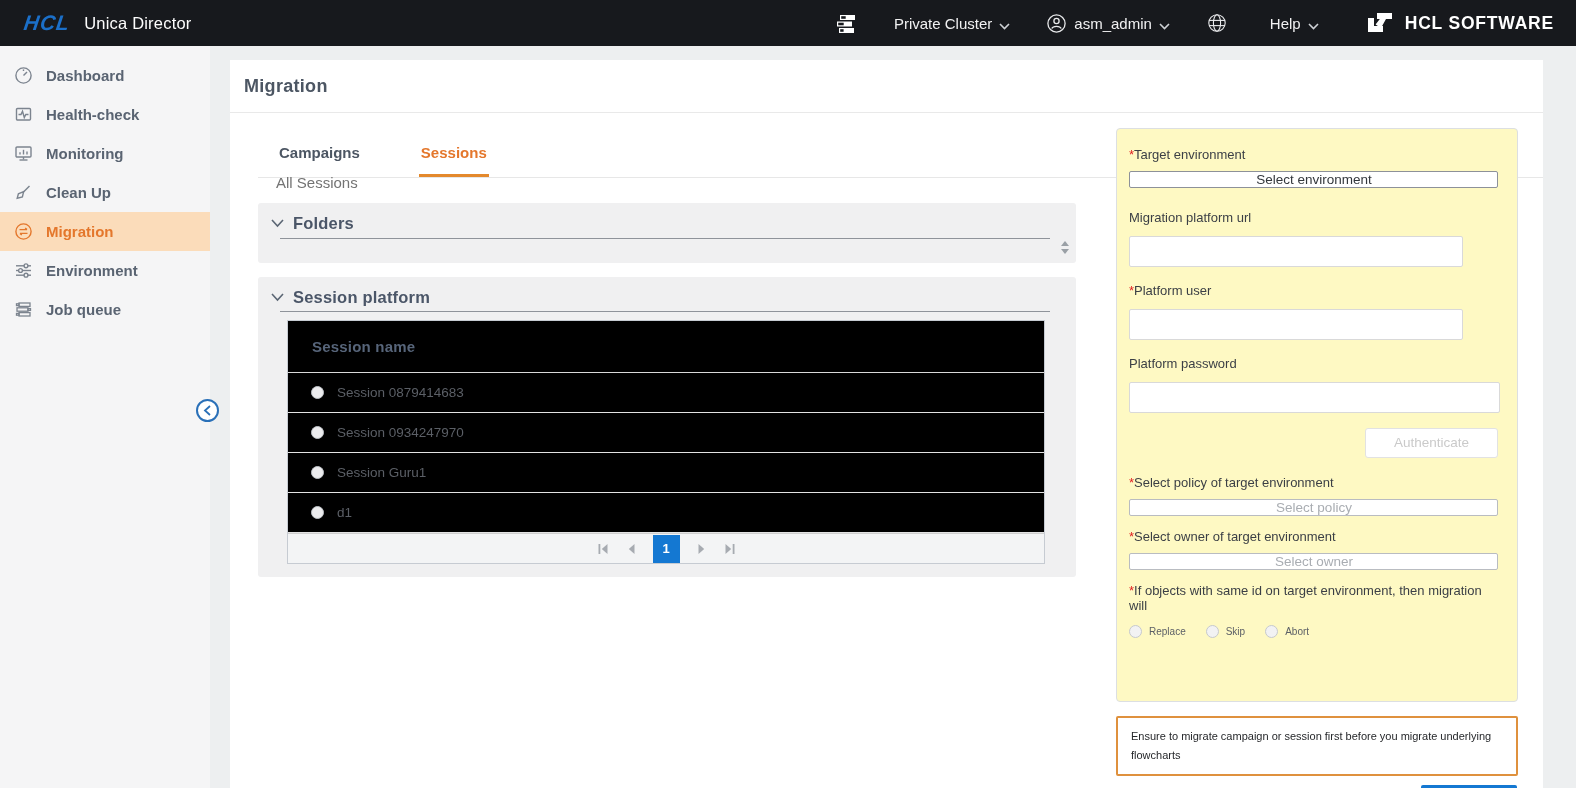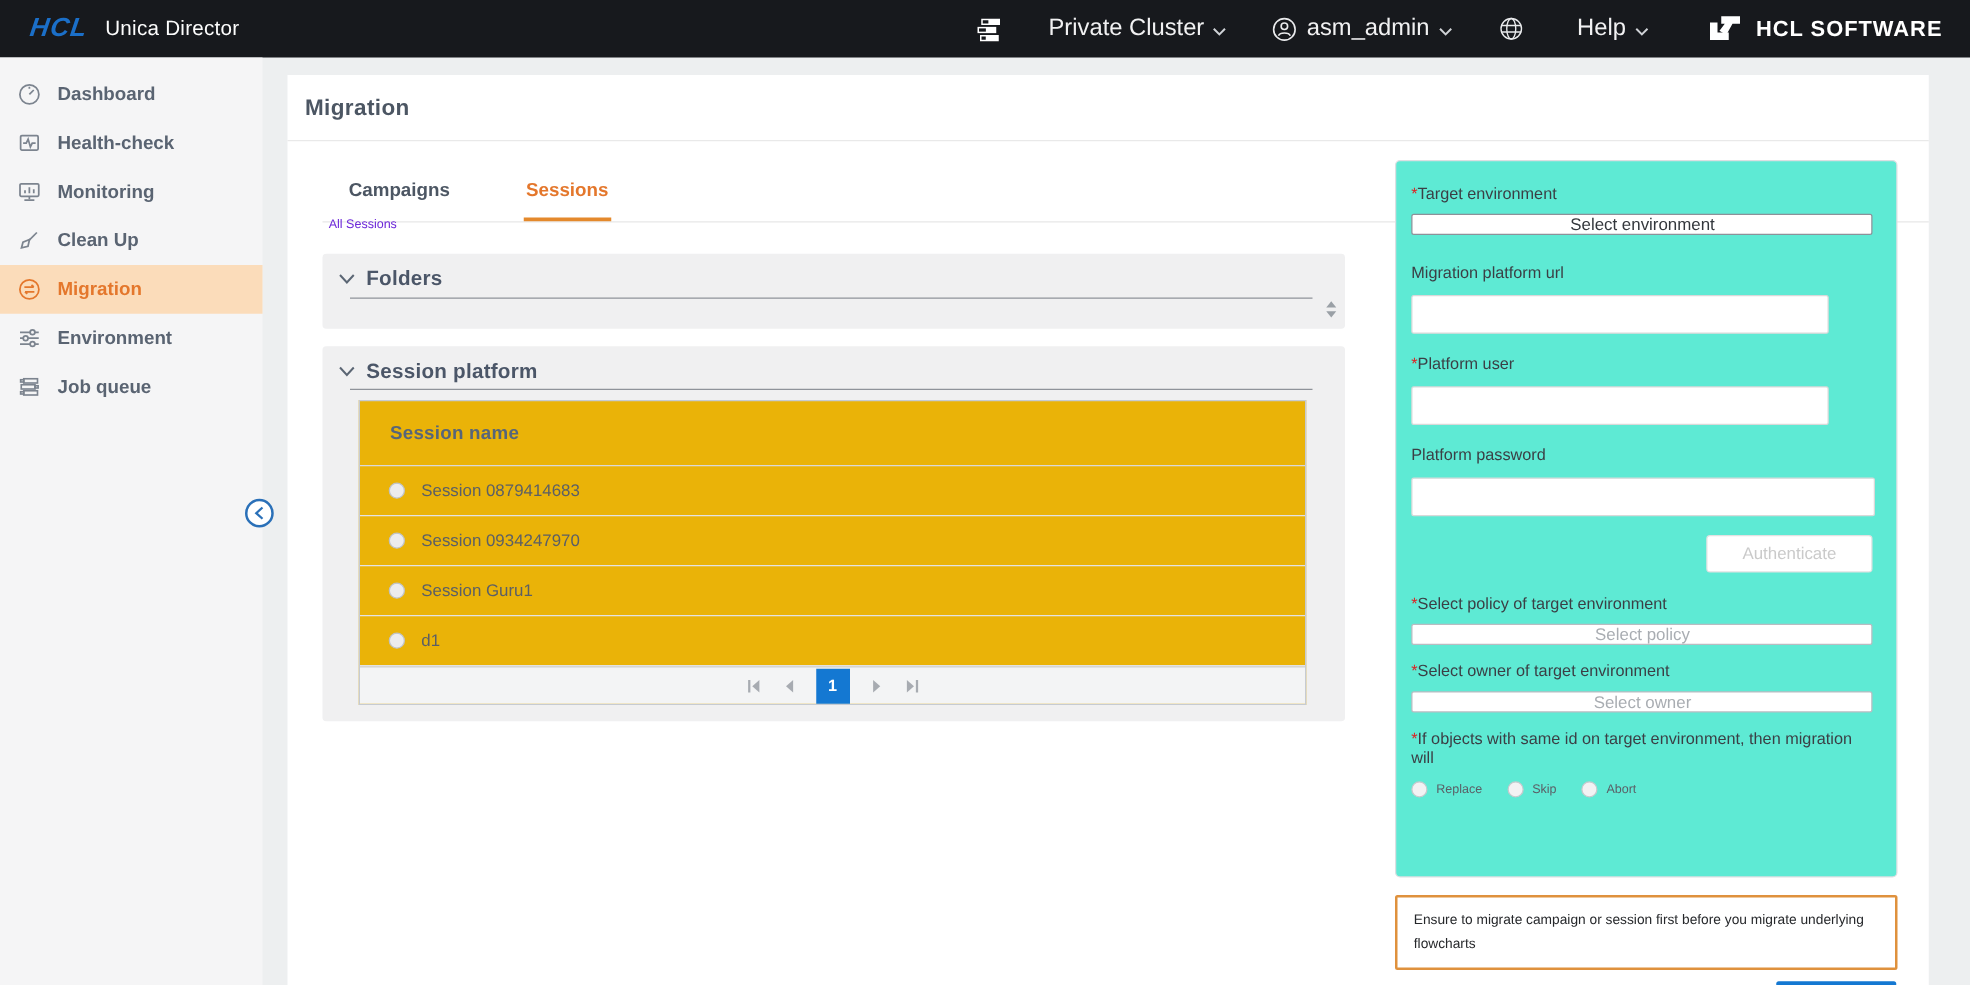--- a/index.html
+++ b/index.html
@@ -6,21 +6,21 @@
   html,body { width:1576px; height:788px; }
   body { font-family:"Liberation Sans", sans-serif; background:#edeff0; position:relative; overflow:hidden; }
   .screen { position:absolute; inset:0; width:1576px; height:788px; }
 
   
   .topbar { position:absolute; left:0; top:0; width:1576px; height:46px; background:#17191d; display:flex; align-items:center; justify-content:space-between; padding:0 22px 0 24px; }
   .topbar-left { display:flex; align-items:center; gap:14px; }
   .hcl-logo { font-style:italic; font-weight:900; font-size:21px; letter-spacing:1px; color:#1b6fc8; transform:skewX(-8deg); }
   .app-title { color:#fdfdfd; font-size:16.5px; font-weight:400; letter-spacing:.2px; }
   .topbar-right { display:flex; align-items:center; gap:0; }
-  .tb-group { display:flex; align-items:center; gap:7px; color:#f1f1f2; font-size:19px; }
+  .tb-group { display:flex; align-items:center; gap:7px; color:#f1f1f2; font-size:15px; }
   .tb-sep { width:36px; }
   .chev-sm { display:inline-block; margin-top:2px; }
   .tb-icon { display:flex; align-items:center; }
   .hclsw { display:flex; align-items:center; gap:10px; color:#fff; font-weight:700; font-size:17.5px; letter-spacing:.8px; }
 
   
   .sidebar { position:absolute; left:0; top:46px; width:210px; height:742px; background:#f5f5f6; padding-top:10px; }
   .side-item { display:flex; align-items:center; gap:13px; height:39px; padding-left:13px; color:#5a6472; font-size:15px; font-weight:600; cursor:pointer; }
   .side-item .ic { width:20px; height:20px; display:flex; align-items:center; justify-content:center; color:#7c848f; }
   .side-item.active { background:#fbdcba; color:#e4772c; }
@@ -30,46 +30,46 @@
 
   
   .main-card { position:absolute; left:230px; top:60px; width:1313px; height:728px; background:#fff; }
   .page-header { height:53px; border-bottom:1px solid #e9e9e9; padding:16px 0 0 14px; }
   .page-title { font-size:18px; font-weight:700; color:#4c5663; letter-spacing:.3px; }
 
   .tabs-row { position:absolute; left:28px; right:0; top:68px; height:50px; border-bottom:1px solid #e7e7e7; display:flex; align-items:flex-end; padding-left:19px; gap:57px; }
   .tab { font-size:15px; font-weight:700; color:#4c5663; padding:0 2px 13px; cursor:pointer; border-bottom:3px solid transparent; }
   .tab.active { color:#e4772c; border-bottom-color:#e4892c; }
 
-  .filter-label { position:absolute; left:33px; top:114px; font-size:10px; color:#6d28d9; }
+  .filter-label { position:absolute; left:46px; top:114px; font-size:15px; color:#737373; }
 
   .panel { position:absolute; left:28px; width:818px; background:#f0f0f1; border-radius:3px; }
   .panel-folders { top:143px; height:60px; }
   .panel-sessions { top:217px; height:300px; }
   .panel-head { display:flex; align-items:center; gap:9px; padding:11px 0 0 13px; }
   .panel-title { font-size:16.5px; font-weight:700; color:#4b5668; letter-spacing:.2px; }
   .panel-divider { border:none; border-top:1px solid #8f939a; position:absolute; left:22px; right:26px; }
   .panel-folders .panel-divider { top:35px; }
   .panel-sessions .panel-divider { top:34px; }
   .spinner { position:absolute; right:7px; top:38px; display:flex; flex-direction:column; gap:3px; align-items:center; cursor:pointer; }
   .spin-up { width:0; height:0; border-left:4px solid transparent; border-right:4px solid transparent; border-bottom:5px solid #9aa0a6; }
   .spin-dn { width:0; height:0; border-left:4px solid transparent; border-right:4px solid transparent; border-top:5px solid #9aa0a6; }
 
-  .sess-table { position:absolute; left:29px; top:43px; width:758px; background:#eab308; border:1px solid #c6cbd2; }
+  .sess-table { position:absolute; left:29px; top:43px; width:758px; background:#000000; border:1px solid #c6cbd2; }
   .t-head { height:52px; display:flex; align-items:center; padding-left:24px; border-bottom:1px solid #d9d9d9; }
   .t-head-label { font-size:15px; font-weight:700; color:#57657a; letter-spacing:.2px; }
   .t-row { height:40px; display:flex; align-items:center; gap:13px; padding-left:23px; border-bottom:1px solid #e3e3e3; cursor:pointer; }
   .t-row-label { font-size:13.5px; color:#5b5f66; }
   .radio { width:13px; height:13px; border-radius:50%; border:1px solid #bfc3c8; background:#ececee; flex:0 0 auto; }
   .pag-bar { height:30px; background:#f3f4f5; border-top:1px solid #cfcfcf; display:flex; align-items:center; justify-content:center; gap:17px; }
   .pag-btn { display:flex; align-items:center; justify-content:center; cursor:pointer; }
   .pag-page { width:27px; height:28px; background:#1478d2; color:#fff; font-size:13px; font-weight:700; display:flex; align-items:center; justify-content:center; cursor:pointer; }
 
   
-  .form-card { position:absolute; left:1116px; top:128px; width:402px; height:574px; background:#5eead4; border:1px solid #dcdfe2; border-radius:4px; padding:18px 19px 0 12px; }
+  .form-card { position:absolute; left:1116px; top:128px; width:402px; height:574px; background:#fef9c3; border:1px solid #dcdfe2; border-radius:4px; padding:18px 19px 0 12px; }
   .f-label { font-size:13px; color:#3b3f45; margin-bottom:9px; }
   .req { color:#e02021; }
   .sel { height:17px; border:1px solid #8d9199; border-radius:2px; background:#fff; display:flex; align-items:center; justify-content:space-between; padding:0 8px 0 9px; cursor:pointer;flex-direction:column; }
   .sel-light { border-color:#b9bcc1; }
   .sel-text { font-size:13.5px; color:#33373c; }
   .sel-text.ph { color:#a9adb2; }
   .txt-input { display:block; height:31px; border:1px solid #d9d9d9; border-radius:2px; width:334px; font-size:13.5px; padding:0 8px; color:#33373c; background:#fff; outline:none; }
   .txt-input.wide { width:371px; }
   .auth-row { display:flex; justify-content:flex-end; }
   .auth-btn { width:133px; height:30px; background:#fff; border:1px solid #e2e2e2; border-radius:3px; color:#cacaca; font-size:13.5px; text-align:center; line-height:28px; cursor:default; }

